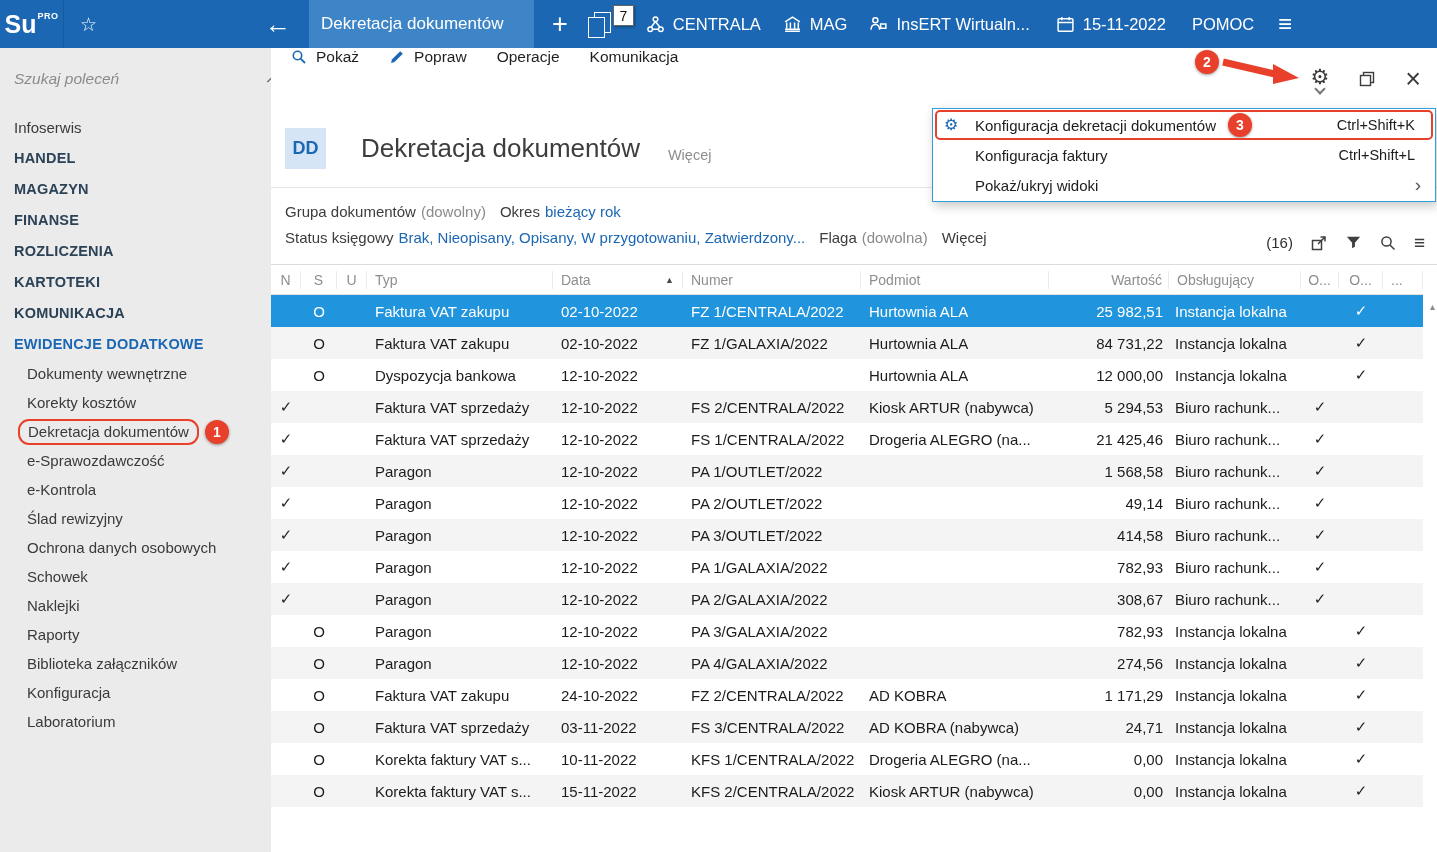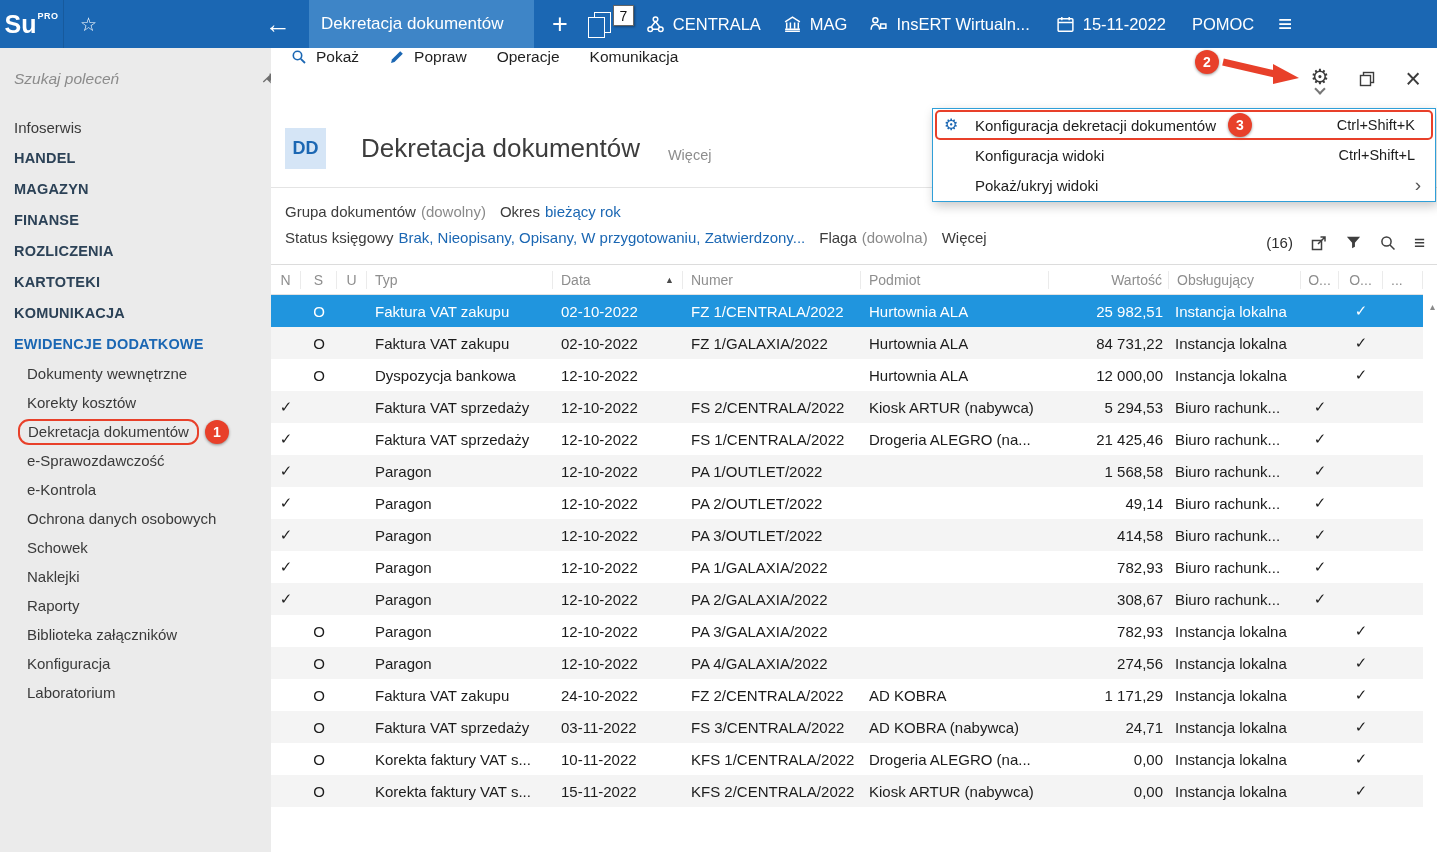--- a/index.html
+++ b/index.html
@@ -25,21 +25,21 @@
 .docs{position:relative;width:34px;height:24px;margin-left:18px;cursor:pointer;flex:none}
 .docs::before{content:"";position:absolute;left:8px;top:0;width:15px;height:19px;border:1.6px solid #fff}
 .docs::after{content:"";position:absolute;left:2px;top:5px;width:15px;height:19px;border:1.6px solid #fff;background:var(--topbar)}
 .keytip{position:absolute;top:-7px;right:-14px;width:21px;height:21px;background:#fff;border:1px solid #666;color:#111;font-size:14px;display:flex;align-items:center;justify-content:center;box-shadow:1px 1px 2px rgba(0,0,0,.35)}
 .tb-item{display:flex;align-items:center;gap:8px;font-size:16.5px;cursor:pointer;white-space:nowrap;flex:none}
 .m-centrala{margin-left:26px}.m-mag{margin-left:22px}.m-insert{margin-left:22px}.m-date{margin-left:26px}.m-help{margin-left:26px}
 .burger{margin-left:24px;font-size:24px}
 .wi{width:19px;height:19px;stroke:#fff;fill:none;stroke-width:1.4}
 
 
-.sidebar{position:absolute;left:0;top:48px;width:296px;height:804px;background:var(--sidebar-bg);border-right:5px solid #0f172a}
+.sidebar{position:absolute;left:0;top:48px;width:296px;height:804px;background:var(--sidebar-bg);border-right:1px solid #0f172a}
 .search-row{height:62px;display:flex;align-items:center;justify-content:space-between;padding:0 14px;cursor:text}
 .search-ph{font-style:italic;color:#8b8b8b;font-size:15.5px}
 .gi{width:17px;height:17px;color:#6f6f6f}
 .menu{padding-top:2px}
 .side-item{display:flex;align-items:center;padding-left:14px;height:30px;font-size:15px;color:#3a3a3a;cursor:pointer;white-space:nowrap}
 .side-item.section{font-weight:bold;font-size:14.5px;color:#2c4257;height:31px;letter-spacing:.2px}
 .side-item.section.active{color:var(--accent)}
 .side-item.subitem{padding-left:27px;height:29px}
 .side-item.annotated .lbl{border:2px solid var(--annotation);border-radius:11px;padding:2px 8px 3px;margin-left:-9px}
 .step-badge{width:24px;height:24px;border-radius:50%;background:var(--annotation);color:#fff;font-weight:bold;font-size:14px;display:inline-flex;align-items:center;justify-content:center;box-shadow:0 1px 3px rgba(0,0,0,.4);flex:none}
@@ -205,20 +205,23 @@
           <span class="lbl">Dekretacja dokumentów</span>
           <span class="step-badge side-badge">1</span>
         </div>
         <div class="side-item subitem">
           <span>e-Sprawozdawczość</span>
         </div>
         <div class="side-item subitem">
           <span>e-Kontrola</span>
         </div>
         <div class="side-item subitem">
+          <span>Ślad rewizyjny</span>
+        </div>
+        <div class="side-item subitem">
           <span>Ochrona danych osobowych</span>
         </div>
         <div class="side-item subitem">
           <span>Schowek</span>
         </div>
         <div class="side-item subitem">
           <span>Naklejki</span>
         </div>
         <div class="side-item subitem">
           <span>Raporty</span>
@@ -563,21 +566,21 @@
         <div class="mi highlight">
           <span class="micon">
             <span class="gear-glyph">⚙</span>
           </span>
           <span>Konfiguracja dekretacji dokumentów</span>
           <span class="step-badge">3</span>
           <span class="shortcut">Ctrl+Shift+K</span>
         </div>
         <div class="mi">
           <span class="micon"></span>
-          <span>Konfiguracja widoki</span>
+          <span>Konfiguracja faktury</span>
           <span class="shortcut">Ctrl+Shift+L</span>
         </div>
         <div class="mi">
           <span class="micon"></span>
           <span>Pokaż/ukryj widoki</span>
           <span class="subchev">›</span>
         </div>
       </div>
 
     <span class="step-badge step2">2</span>

